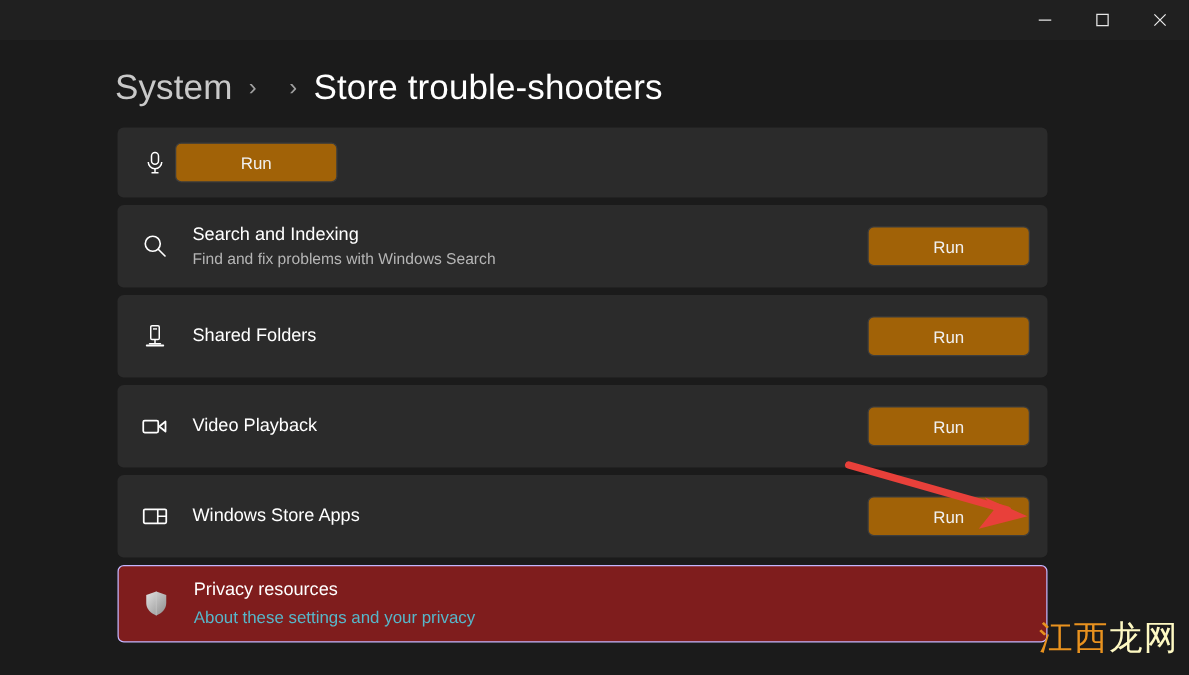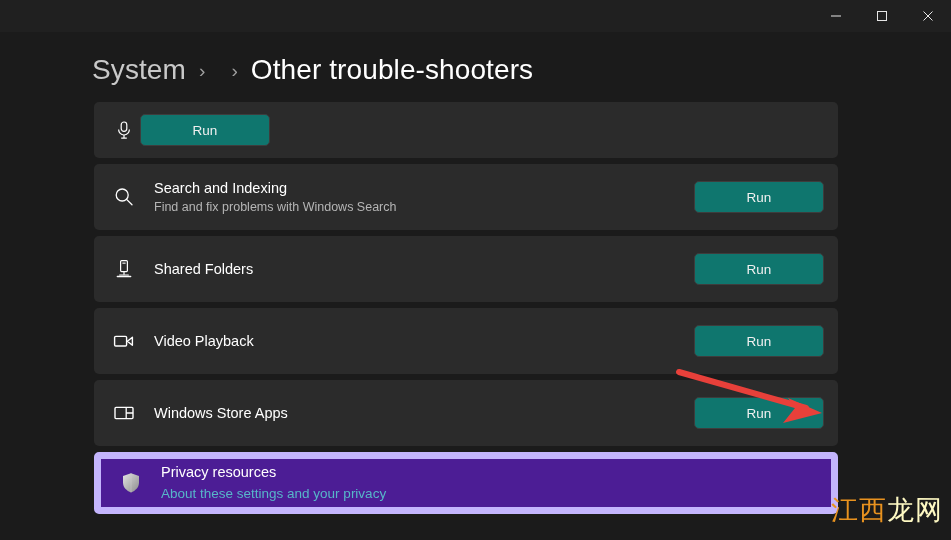--- a/index.html
+++ b/index.html
@@ -121,22 +121,22 @@
     border-radius: 5px;
     height: 56px;
     margin-bottom: 6px;
     display: flex;
     align-items: center;
     box-sizing: border-box;
   }
   .card.tall { height: 66px; }
   .card.privacy {
     height: 62px;
-    background: #4c1d95;
-    border: 7px solid #c4b5fd;
+    background: #7f1d1d;
+    border: 1px solid #c4b5fd;
     margin-top: 6px;
   }
 
   .card-icon {
     width: 32px;
     margin-left: 14px;
     display: flex;
     align-items: center;
     justify-content: center;
     color: #ffffff;
@@ -163,21 +163,21 @@
     color: #57b6c9;
     line-height: 19px;
     margin-top: 2px;
     cursor: pointer;
   }
 
   .run-btn {
     width: 130px;
     height: 32px;
     margin-right: 14px;
-    background: #0f766e;
+    background: #a16207;
     border: 1px solid #3d3d3d;
     border-radius: 5px;
     color: #f0f0f0;
     font-size: 13.5px;
     font-family: "Liberation Sans", sans-serif;
     display: flex;
     align-items: center;
     justify-content: center;
     cursor: pointer;
     flex: 0 0 auto;
@@ -237,21 +237,21 @@
 </div>
 <div class="left-panel"></div>
 <div class="vscroll"></div>
 
 <div class="content">
 
   <div class="breadcrumb">
     <span class="crumb">System</span>
     <span class="crumb-sep">›</span>
     <span class="crumb-sep">›</span>
-    <span class="crumb current">Other trouble-shooters</span>
+    <span class="crumb current">Store trouble-shooters</span>
   </div>
 
   <div class="list">
 
     <div class="card">
       <div class="card-icon">
         <svg width="22" height="22" viewBox="0 0 22 22">
           <rect x="8.2" y="3" width="5.6" height="9.4" rx="2.8" stroke="#ffffff" stroke-width="1.2" fill="none"></rect>
           <path d="M5.6 10.6 a5.4 5.4 0 0 0 10.8 0" stroke="#ffffff" stroke-width="1.2" fill="none"></path>
           <path d="M11 16 v3.1 M8.2 19.2 h5.6" stroke="#ffffff" stroke-width="1.2" fill="none"></path>

